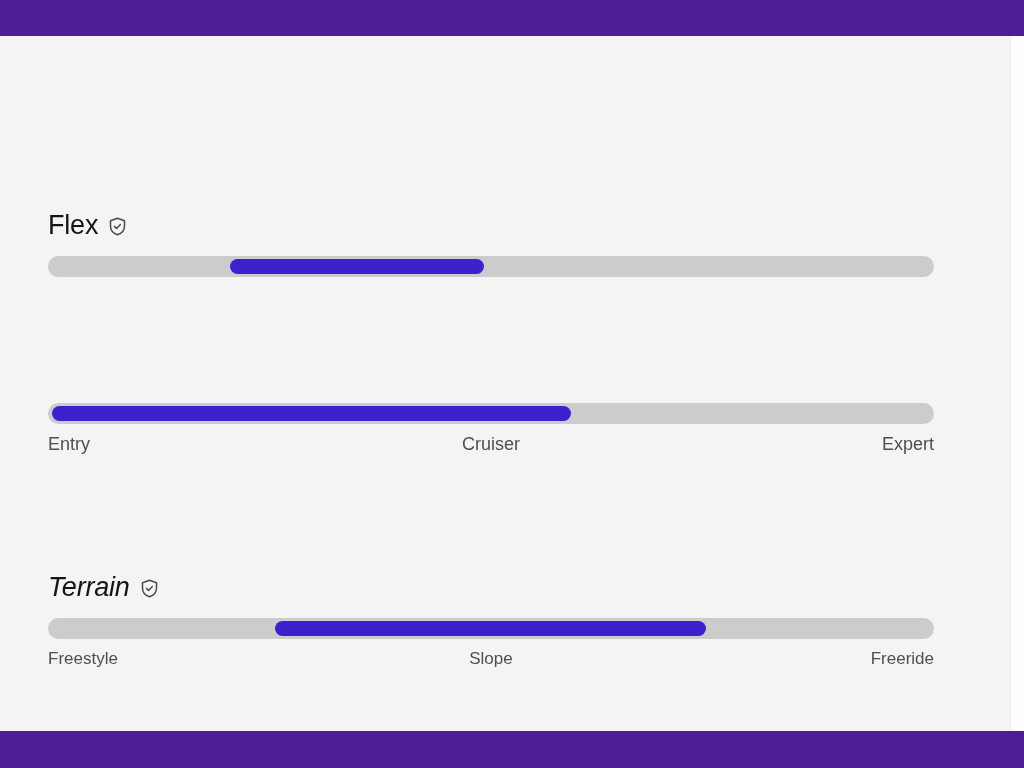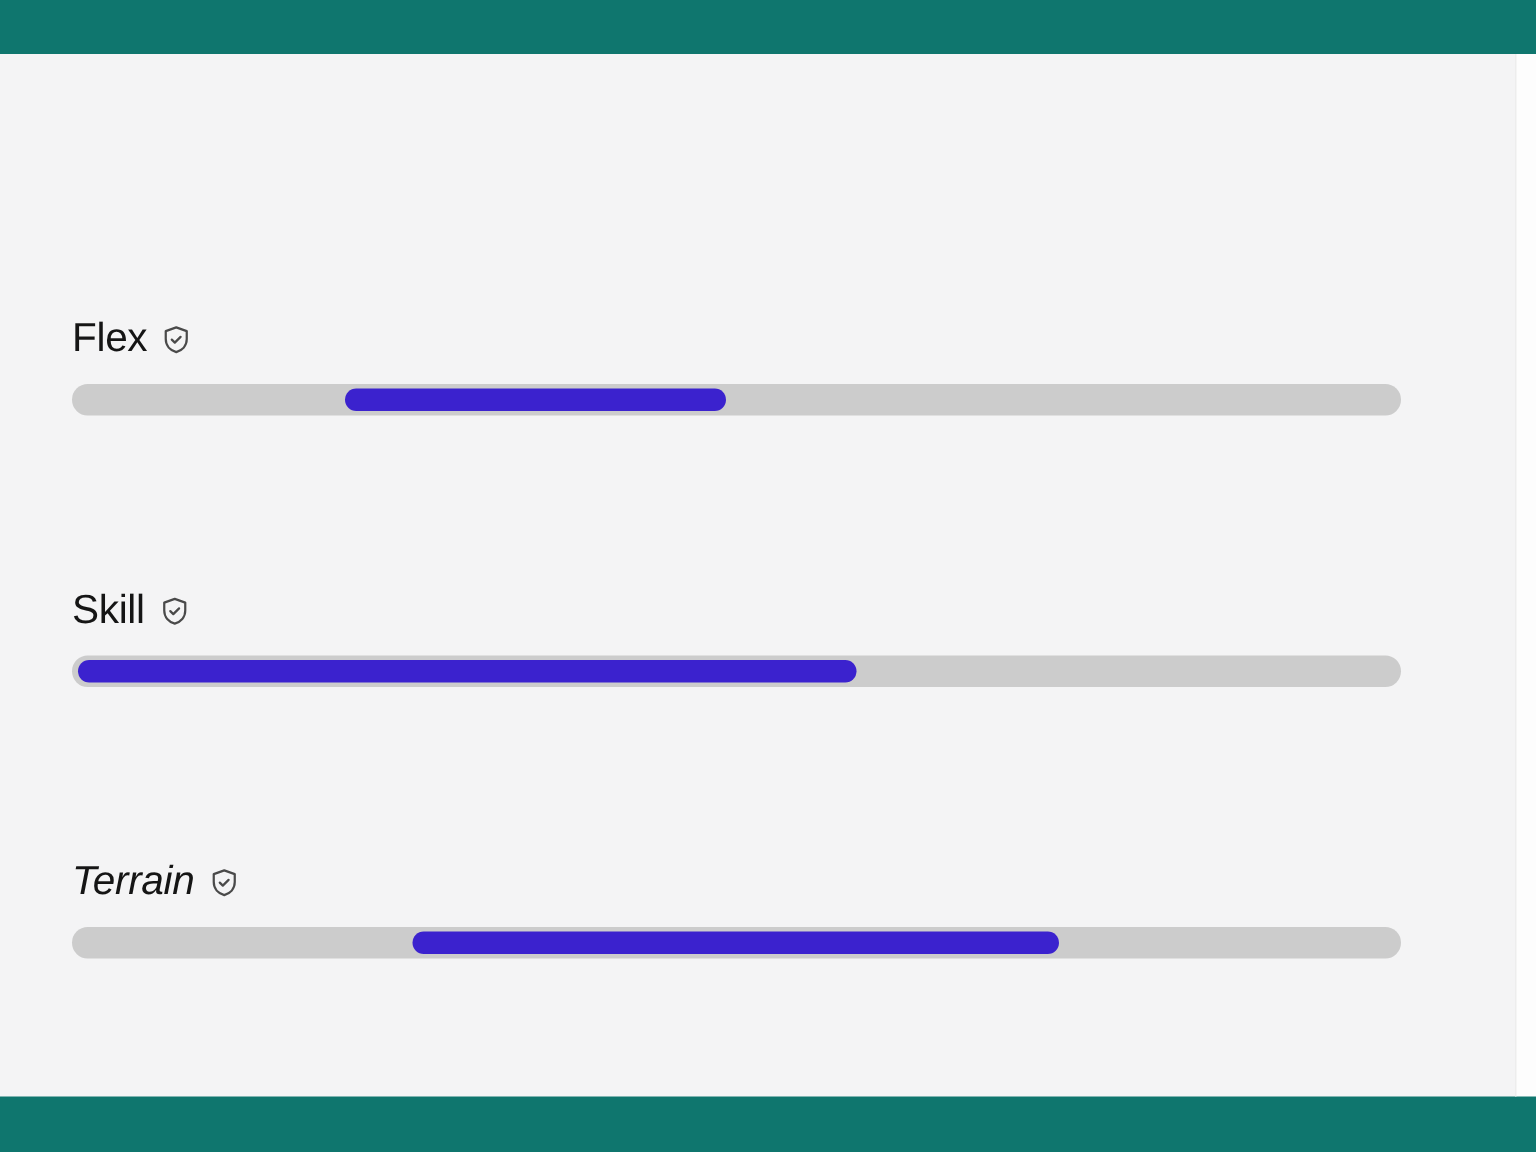--- a/index.html
+++ b/index.html
@@ -10,21 +10,21 @@
     height: 768px;
     background: #ffffff;
     font-family: "Liberation Sans", sans-serif;
     overflow: hidden;
   }
 
   #app {
     position: relative;
     width: 1024px;
     height: 768px;
-    background: #0f766e;
+    background: #4c1d95;
   }
 
   
   .content-pane {
     position: absolute;
     left: 0;
     top: 36px;
     width: 1010px;
     height: 695px;
     background: #f4f4f5;
@@ -151,47 +151,48 @@
               <path d="M8.6 11.9l2.3 2.3 4.4-4.4"></path>
             </svg>
           </span>
         </div>
         <div class="track" style="background: rgb(204, 204, 204);">
           <div class="fill" style="left: 20.5%; width: 28.7%; background: rgb(59, 34, 206);"></div>
         </div>
       </div>
 
       <div class="slider-group g1">
-        <div class="group-head">
-          <span class="group-title" style="color: rgb(21, 21, 21);">Skill</span>
-          <span class="verified-icon">
-            <svg width="21" height="21" viewBox="0 0 24 24" fill="none" stroke="#4a4a4a" stroke-width="1.7" stroke-linecap="round" stroke-linejoin="round">
-              <path d="M12 2.6 20 5.4v6.1c0 5-3.4 8.6-8 9.9-4.6-1.3-8-4.9-8-9.9V5.4z"></path>
-              <path d="M8.6 11.9l2.3 2.3 4.4-4.4"></path>
-            </svg>
-          </span>
-        </div>
         <div class="track" style="background: rgb(204, 204, 204);">
           <div class="fill" style="left: 0.5%; width: 58.5%; background: rgb(59, 34, 206);"></div>
+        </div>
+        <div class="scale">
+          <span class="scale-label lo" style="color: rgb(79, 79, 79);">Entry</span>
+          <span class="scale-label mid" style="color: rgb(79, 79, 79);">Cruiser</span>
+          <span class="scale-label hi" style="color: rgb(79, 79, 79);">Expert</span>
         </div>
       </div>
 
       <div class="slider-group g2">
         <div class="group-head">
           <span class="group-title" style="color: rgb(21, 21, 21); font-style: italic;">Terrain</span>
           <span class="verified-icon">
             <svg width="21" height="21" viewBox="0 0 24 24" fill="none" stroke="#4a4a4a" stroke-width="1.7" stroke-linecap="round" stroke-linejoin="round">
               <path d="M12 2.6 20 5.4v6.1c0 5-3.4 8.6-8 9.9-4.6-1.3-8-4.9-8-9.9V5.4z"></path>
               <path d="M8.6 11.9l2.3 2.3 4.4-4.4"></path>
             </svg>
           </span>
         </div>
         <div class="track" style="background: rgb(204, 204, 204);">
           <div class="fill" style="left: 25.6%; width: 48.7%; background: rgb(59, 34, 206);"></div>
         </div>
+        <div class="scale">
+          <span class="scale-label lo" style="color: rgb(79, 79, 79);">Freestyle</span>
+          <span class="scale-label mid" style="color: rgb(79, 79, 79);">Slope</span>
+          <span class="scale-label hi" style="color: rgb(79, 79, 79);">Freeride</span>
+        </div>
       </div>
 
     </div>
   </div>
 
   <div class="scroll-gutter">
     <div class="scroll-thumb"></div>
   </div>
 
 </div>

